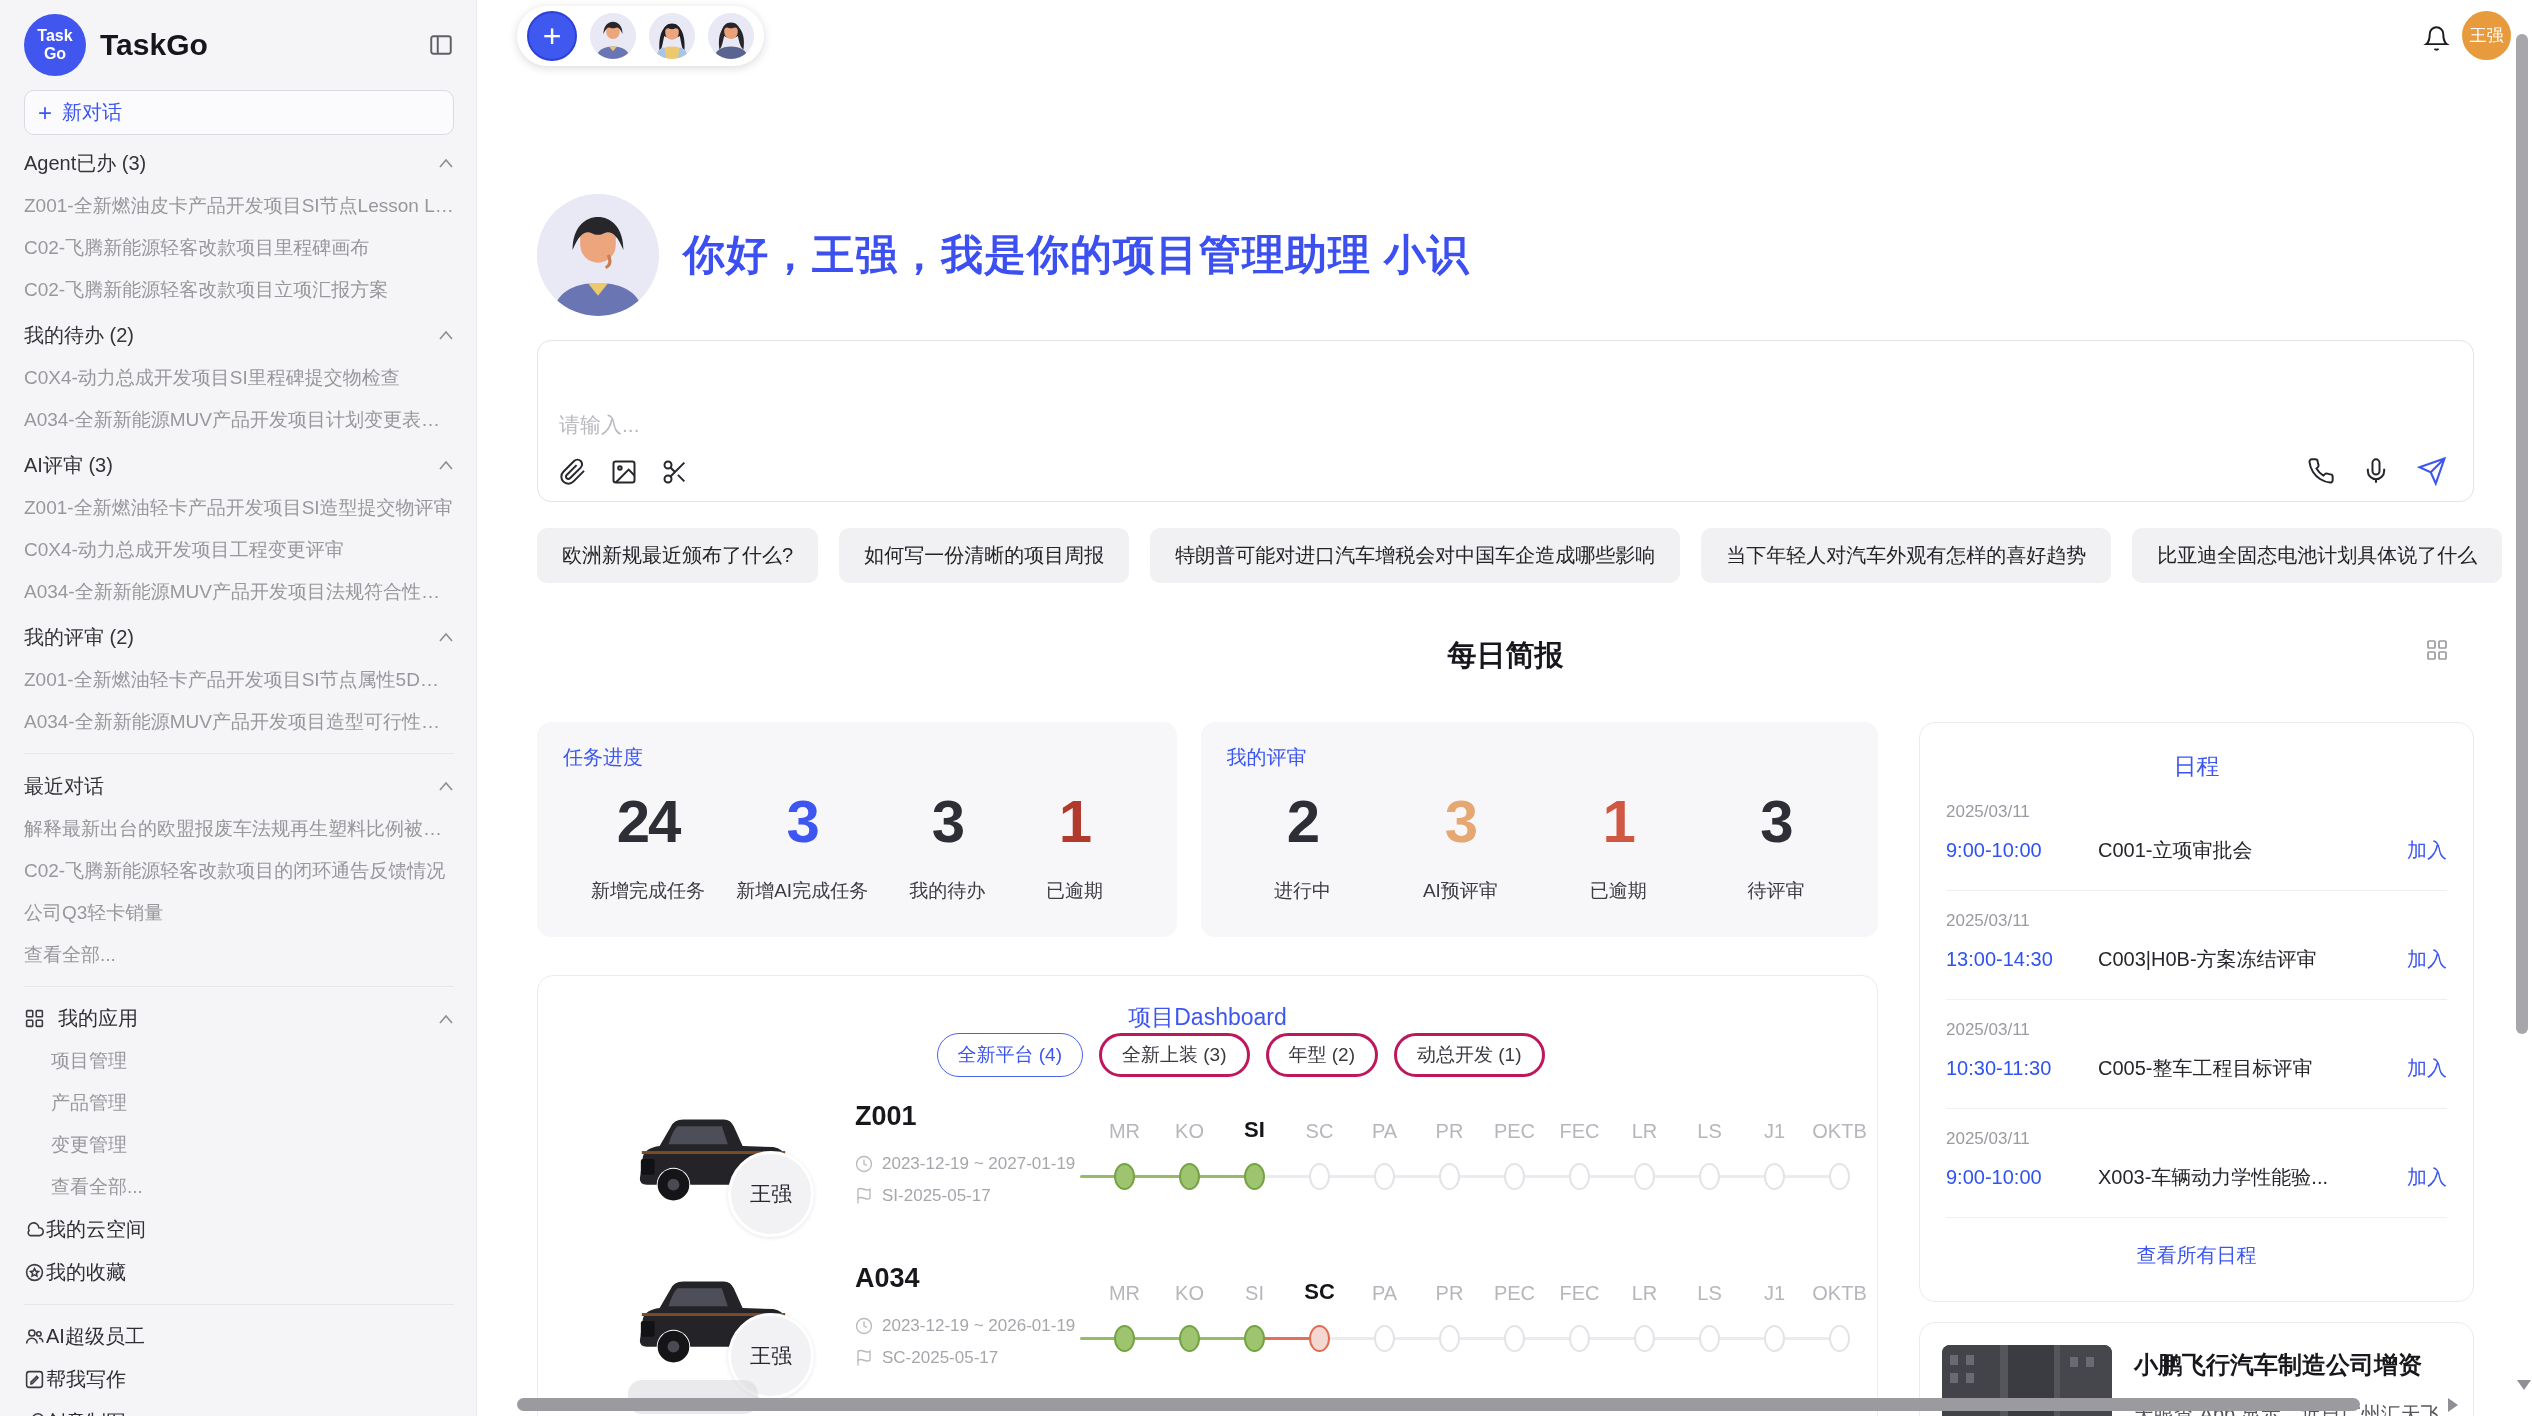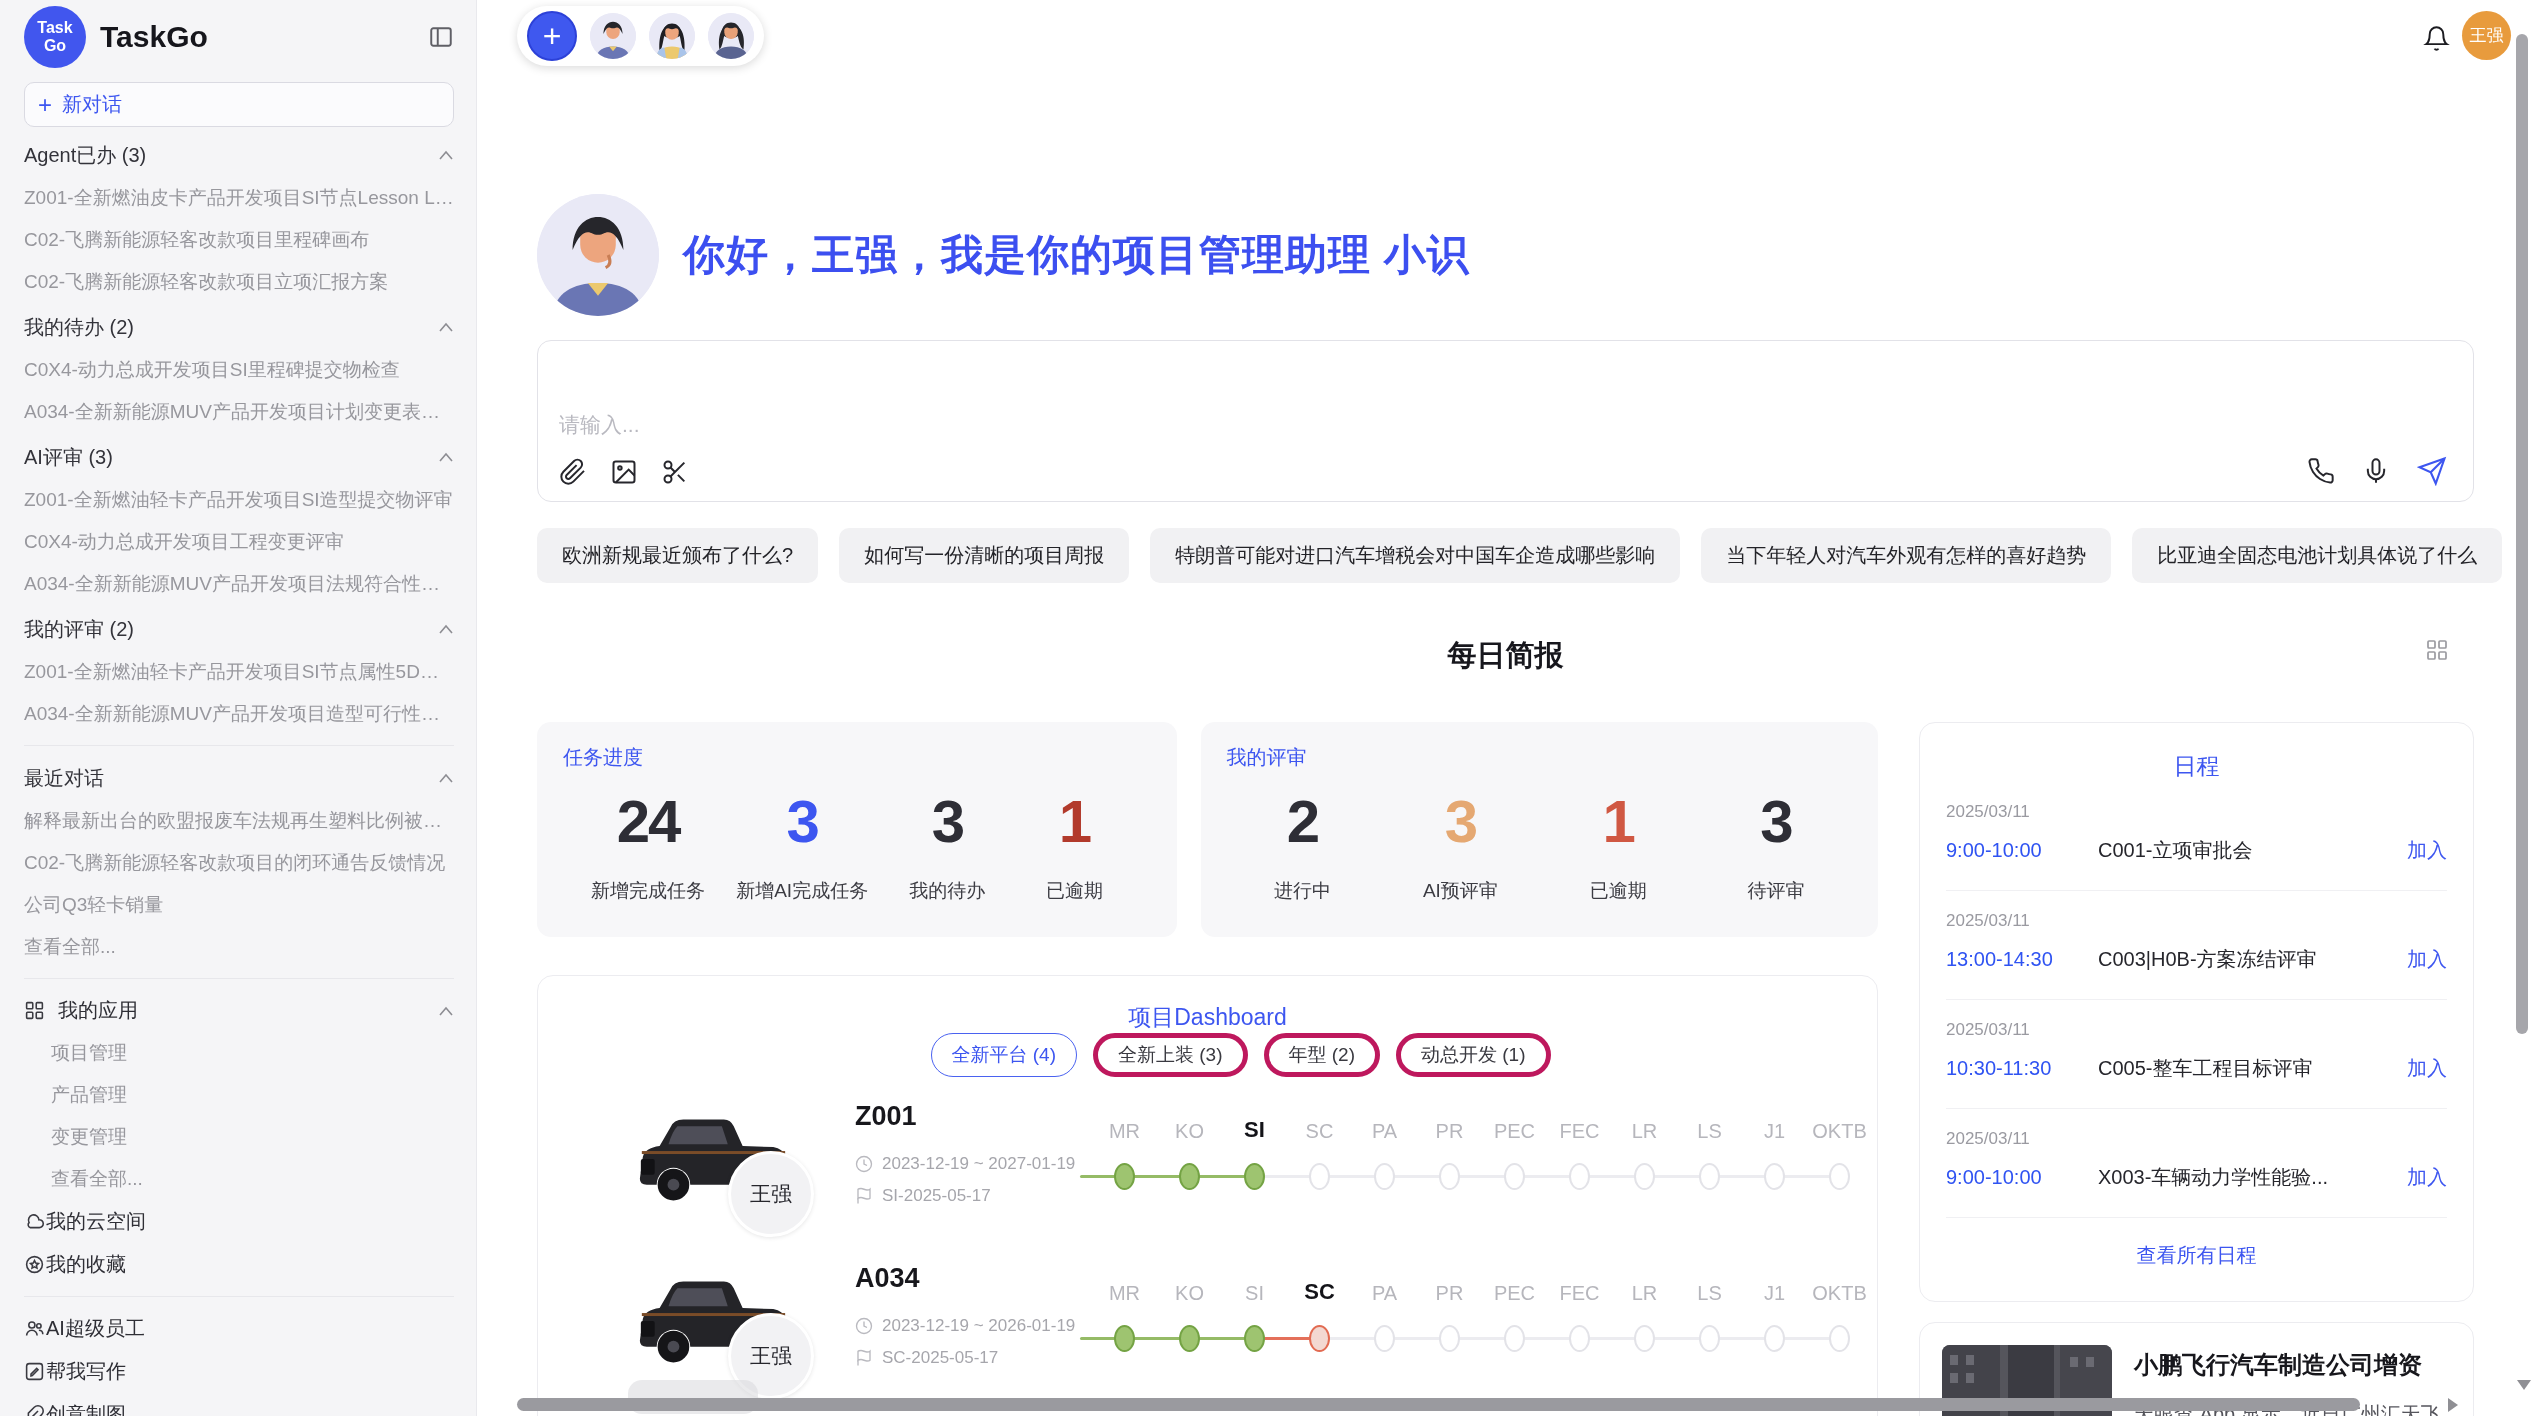--- a/index.html
+++ b/index.html
@@ -6,21 +6,21 @@
   html,body { width:2532px; height:1416px; overflow:hidden; }
   body {
     font-family:"Liberation Sans","DejaVu Sans",sans-serif;
     background:#ffffff; color:#1c1c21; position:relative;
   }
   svg { display:block; }
 
   
   .sidebar {
     position:absolute; left:0; top:0; width:477px; height:1416px;
-    background:#f5f5f7; border-right:1px solid #e9e9ed; padding:6px 22px 0 24px;
+    background:#f5f5f7; border-right:1px solid #e9e9ed; padding:14px 22px 0 24px;
   }
   .sb-head { display:flex; align-items:center; height:62px; }
   .logo {
     width:62px; height:62px; border-radius:50%; background:#4156ee; color:#fff;
     display:flex; flex-direction:column; align-items:center; justify-content:center;
     font-size:16px; font-weight:700; line-height:1.15; flex:none;
   }
   .sb-title { font-size:30px; font-weight:700; color:#16161c; margin-left:14px; flex:1; }
   .collapse-btn { color:#5f5f66; cursor:pointer; }
 
@@ -116,21 +116,21 @@
 
   .dash-card {
     margin-top:38px; height:640px; background:#fff; border:1px solid #ececf0;
     border-radius:16px; padding:26px 34px; position:relative; overflow:hidden;
   }
   .dash-head { display:flex; align-items:center;flex-direction:column; }
   .dash-title { font-size:23px; color:#3d56f0; }
   .pills { display:flex; gap:16px; margin-left:66px; }
   .pill {
     height:44px; display:flex; align-items:center; padding:0 20px; border-radius:22px;
-    border:5px solid #be185d; font-size:19px; color:#3a3a41; background:#fff;
+    border:3px solid #be185d; font-size:19px; color:#3a3a41; background:#fff;
     cursor:pointer; white-space:nowrap;
   }
   .pill.active { border:1.5px solid #4a62f0; color:#3d56f0; }
 
   .proj-row { position:relative; height:150px; margin-top:18px; }
   .proj-row + .proj-row { margin-top:12px; }
   .truck { position:absolute; left:56px; top:0; width:168px; height:122px; }
   .owner-badge {
     position:absolute; left:156px; top:56px; width:86px; height:86px; border-radius:50%;
     background:#f2f2f4; border:3px solid #fff; display:flex; align-items:center;

